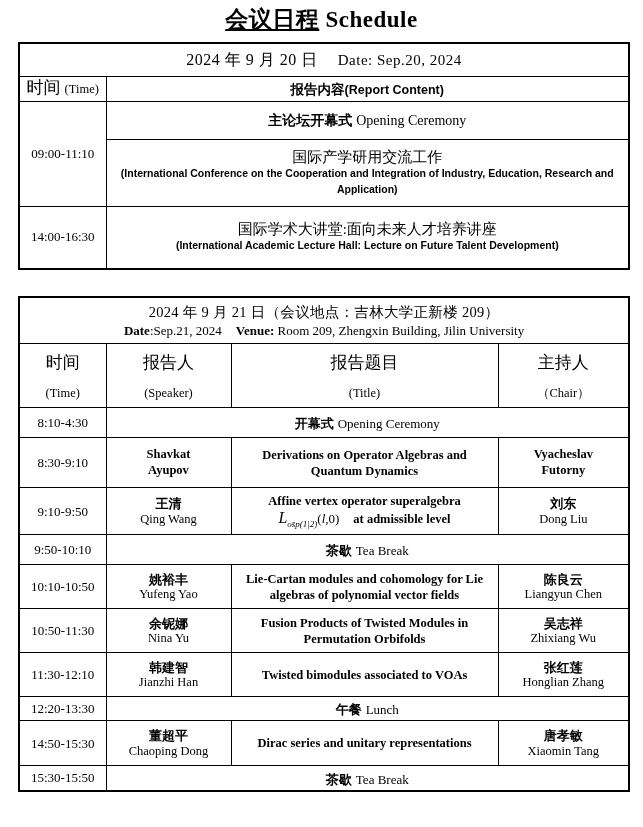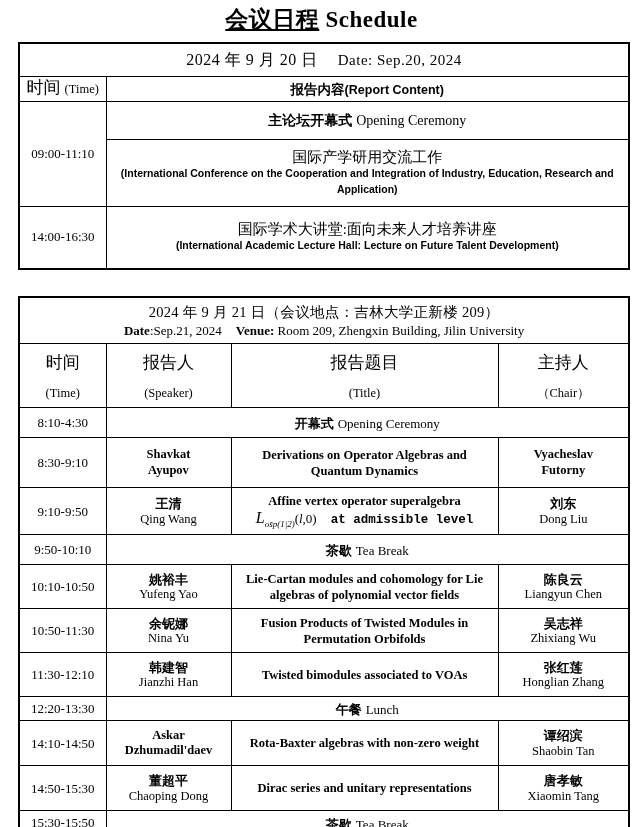--- a/index.html
+++ b/index.html
@@ -52,21 +52,21 @@
   .speaker-zh    { font-family:"Liberation Sans", sans-serif; font-weight:bold; font-size:13px; }
   .speaker-en    { font-size:12.5px; }
   .speaker-bold  { font-weight:bold; font-size:12.5px; line-height:1.25; }
   .talk-title    { font-weight:bold; font-size:12.5px; line-height:1.3; }
   .break-zh      { font-family:"Liberation Sans", sans-serif; font-weight:bold; font-size:13px; }
   .break-en      { font-size:13px; }
   .formula       { font-size:13px; line-height:1.1; }
   .formula .fL   { font-style:italic; font-size:16px; }
   .formula sub   { font-style:italic; font-size:9px; }
   .formula .fvar { font-style:italic; }
-  .formula .ftail{ font-weight:bold; font-size:12.5px;font-family:Liberation Mono, monospace; }
+  .formula .ftail{ font-weight:bold; font-size:12.5px; }
   .gap-sm        { display:inline-block; width:14px; }
   .gap-md        { display:inline-block; width:20px; }
 </style>
 </head>
 <body>
 
 <div class="title">
   <span class="zh">会议日程</span>
   <span>Schedule</span>
 </div>
@@ -236,32 +236,20 @@
   </tr>
 
   <tr style="height:24px">
     <td class="time-cell">12:20-13:30</td>
     <td colspan="3">
       <span class="break-zh">午餐</span>
       <span class="break-en">Lunch</span>
     </td>
   </tr>
 
-  <tr style="height:45px">
-    <td class="time-cell">14:10-14:50</td>
-    <td>
-      <div class="speaker-bold">Askar</div>
-      <div class="speaker-bold">Dzhumadil'daev</div>
-    </td>
-    <td class="talk-title">Rota-Baxter algebras with non-zero weight</td>
-    <td>
-      <div class="speaker-zh">谭绍滨</div>
-      <div class="speaker-en">Shaobin Tan</div>
-    </td>
-  </tr>
 
   <tr style="height:45px">
     <td class="time-cell">14:50-15:30</td>
     <td>
       <div class="speaker-zh">董超平</div>
       <div class="speaker-en">Chaoping Dong</div>
     </td>
     <td class="talk-title">Dirac series and unitary representations</td>
     <td>
       <div class="speaker-zh">唐孝敏</div>

